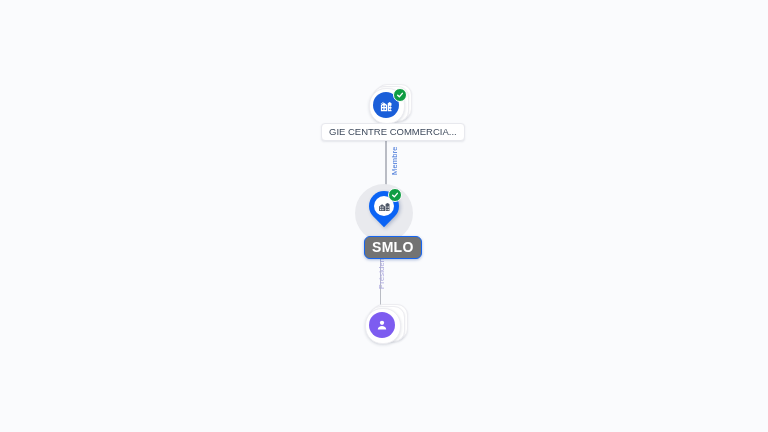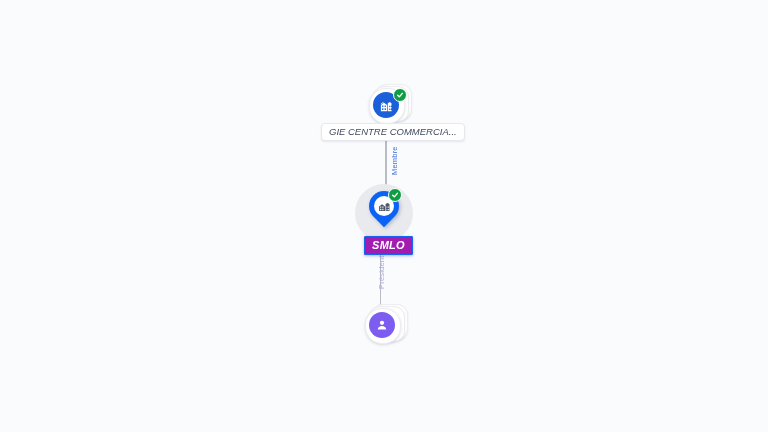--- a/index.html
+++ b/index.html
@@ -140,29 +140,28 @@
     position: absolute;
     background: #ffffff;
     border: 1px solid #e8e9ee;
     border-radius: 4px;
     padding: 2px 7px 3px;
     font-size: 9.5px;
     color: #3e4a5c;
     white-space: nowrap;
     box-shadow: 0 1px 2px rgba(40,50,80,.10);
     text-align: left;
-    font-style: italic;
   }
   .node-label.selected {
-    background: #a21caf;
+    background: #737373;
     border-color: #1565f0;
     color: #ffffff;
     font-weight: bold;
-    font-size: 11px;
-    border-radius: 1px;
+    font-size: 14px;
+    border-radius: 6px;
     letter-spacing: .3px;
     box-shadow: 0 1px 3px rgba(20,60,150,.35);
   }
 </style>
 </head>
 <body>
 
 <div id="graph-canvas">
 
   <div class="edge-line" style="left:385px; top:141px; height:54px;"></div>

